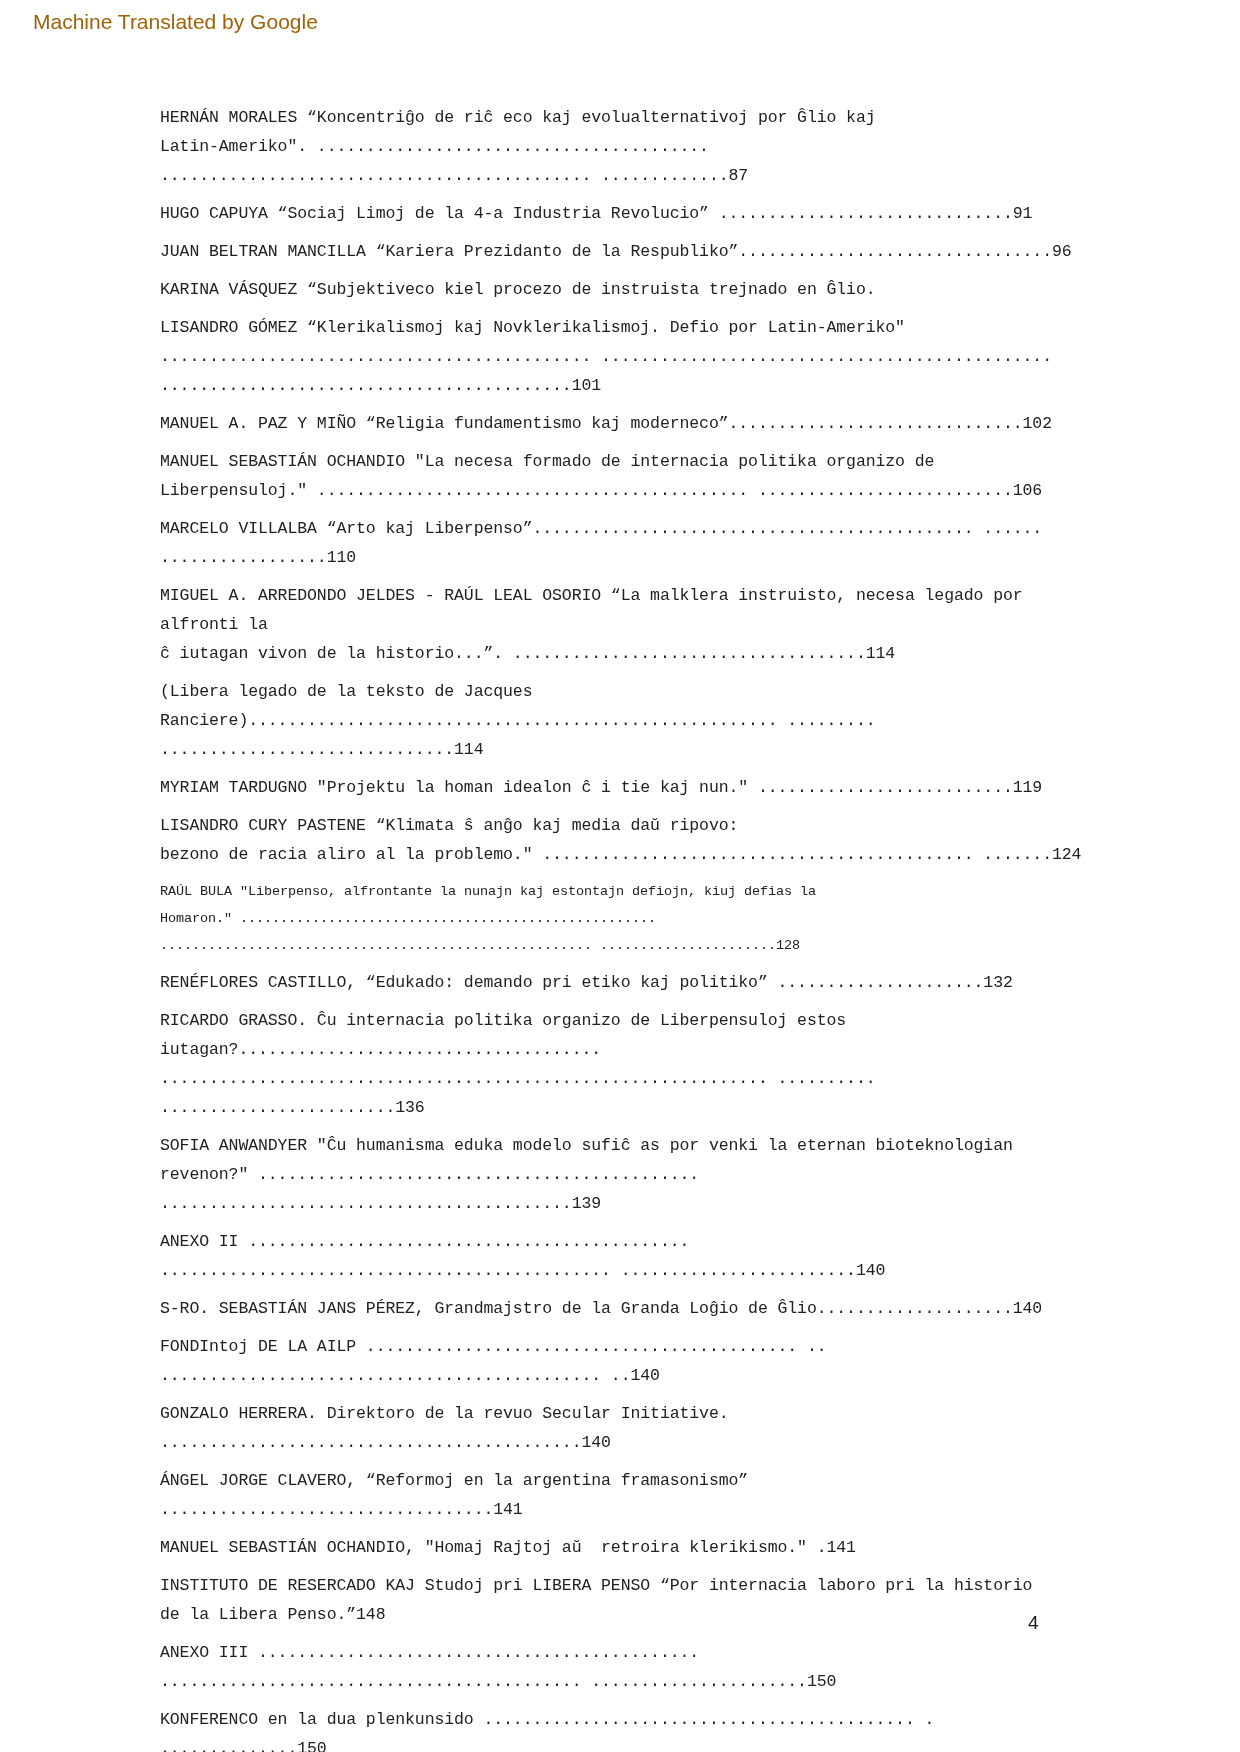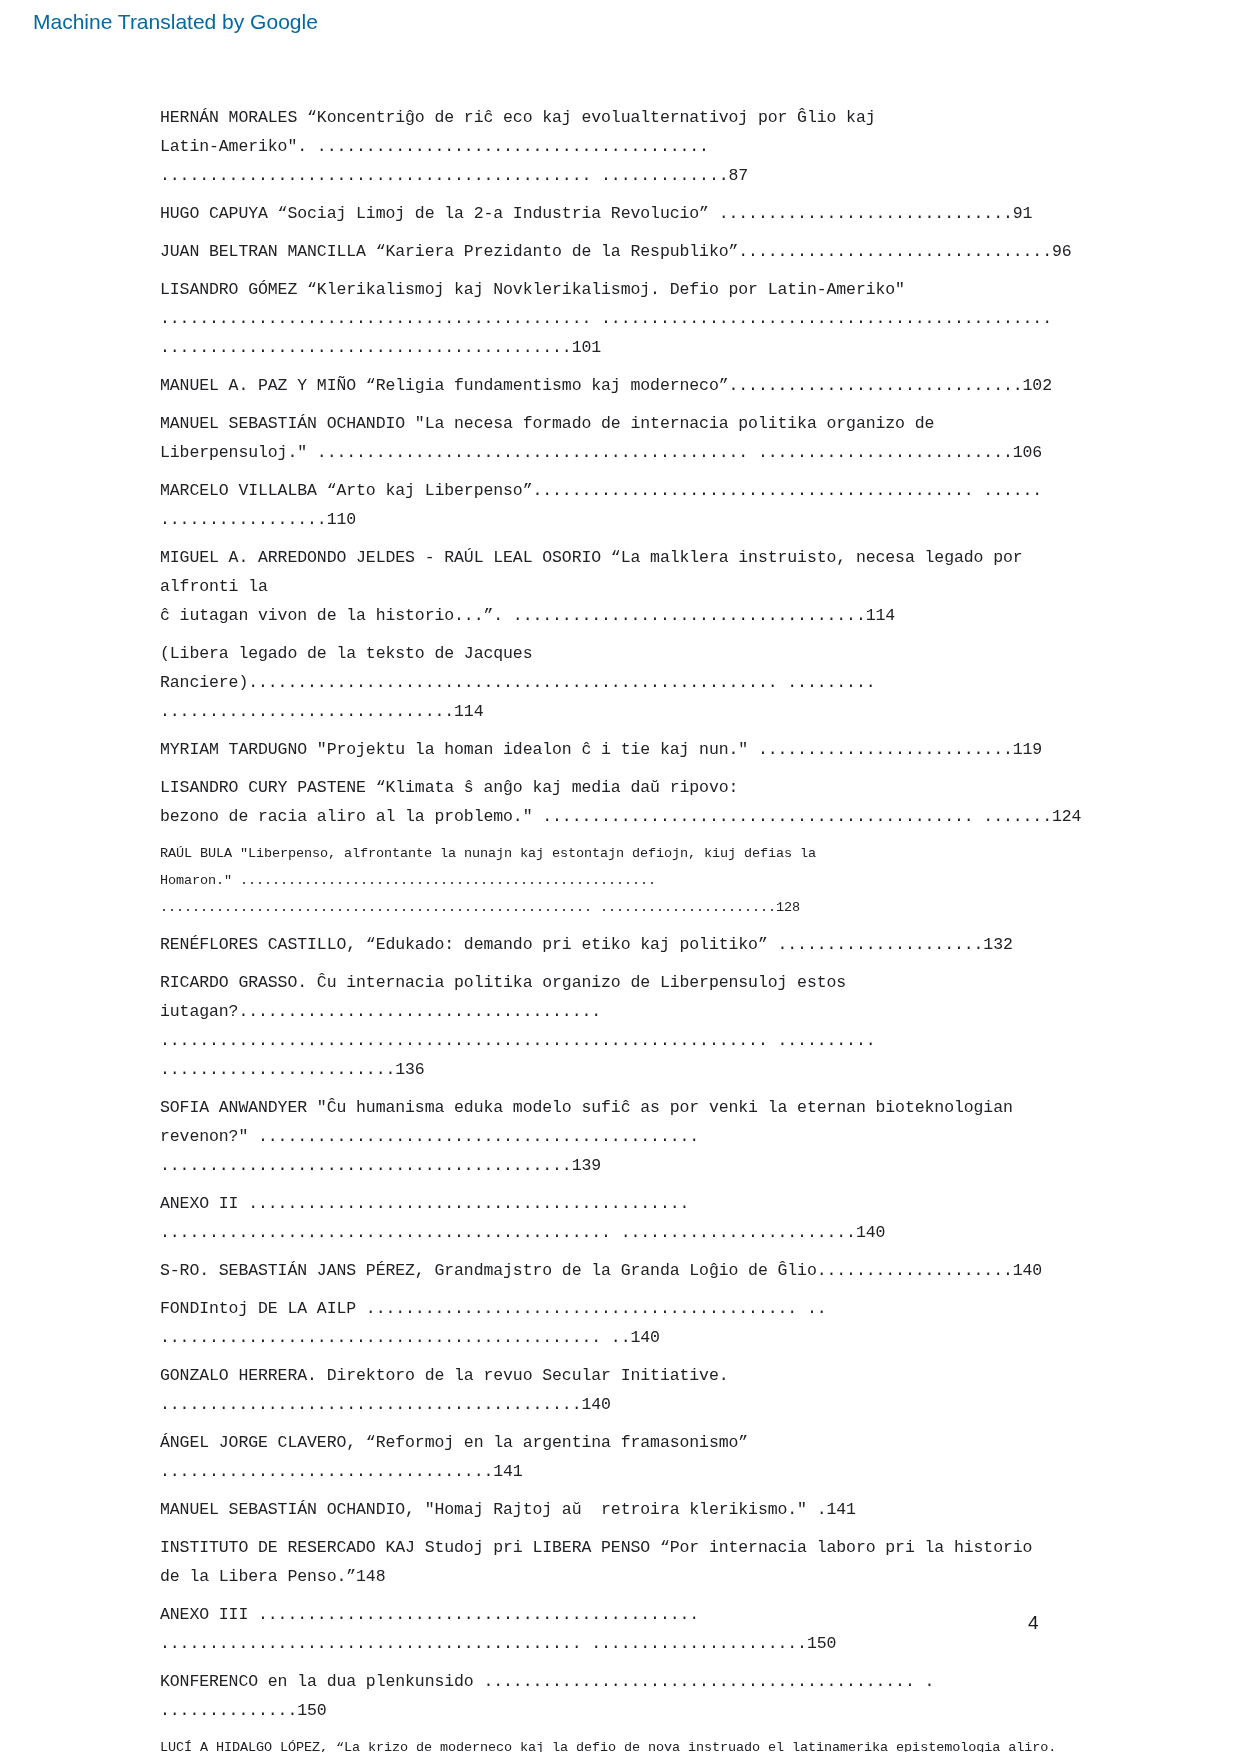--- a/index.html
+++ b/index.html
@@ -10,21 +10,21 @@
     background: #ffffff;
     font-family: "Liberation Sans", sans-serif;
     color: #202124;
     overflow: hidden;
   }
   .watermark {
     position: absolute;
     left: 33px;
     top: 10px;
     font-size: 21px;
-    color: #0369a1;
+    color: #a16207;
   }
   .toc {
     position: absolute;
     left: 160px;
     top: 103px;
     width: 930px;
     font-family: Liberation Mono, monospace;
   }
   .entry {
     margin-bottom: 9px;
@@ -55,26 +55,27 @@
 
 <div class="page">
   <div class="watermark">Machine Translated by Google</div>
 
   <div class="toc">
       <div class="entry">
         <div class="line">HERNÁN MORALES “Koncentriĝo de riĉ eco kaj evolualternativoj por Ĝlio kaj</div>
         <div class="line">Latin-Ameriko". ........................................ ............................................ .............87</div>
       </div>
       <div class="entry">
-        <div class="line">HUGO CAPUYA “Sociaj Limoj de la 2-a Industria Revolucio” ..............................91</div>
+        <div class="line">HUGO CAPUYA “Sociaj Limoj de la 4-a Industria Revolucio” ..............................91</div>
       </div>
       <div class="entry">
         <div class="line">JUAN BELTRAN MANCILLA “Kariera Prezidanto de la Respubliko”................................96</div>
       </div>
       <div class="entry">
+        <div class="line">KARINA VÁSQUEZ “Subjektiveco kiel procezo de instruista trejnado en Ĝlio.</div>
       </div>
       <div class="entry">
         <div class="line">LISANDRO GÓMEZ “Klerikalismoj kaj Novklerikalismoj. Defio por Latin-Ameriko"</div>
         <div class="line">............................................ .............................................. ..........................................101</div>
       </div>
       <div class="entry">
         <div class="line">MANUEL A. PAZ Y MIÑO “Religia fundamentismo kaj moderneco”..............................102</div>
       </div>
       <div class="entry">
         <div class="line">MANUEL SEBASTIÁN OCHANDIO "La necesa formado de internacia politika organizo de</div>

